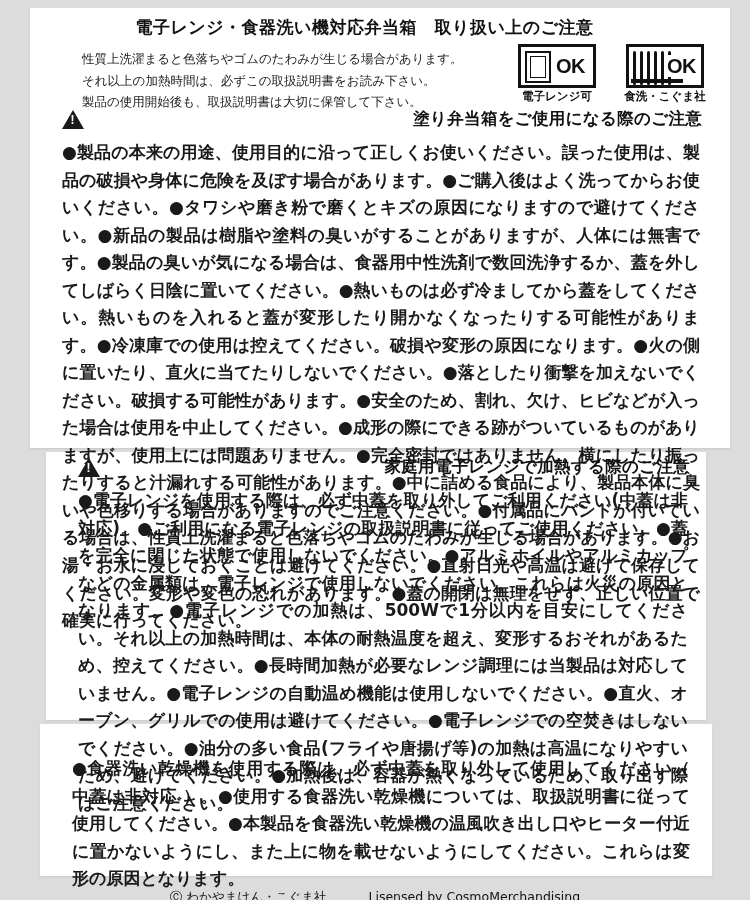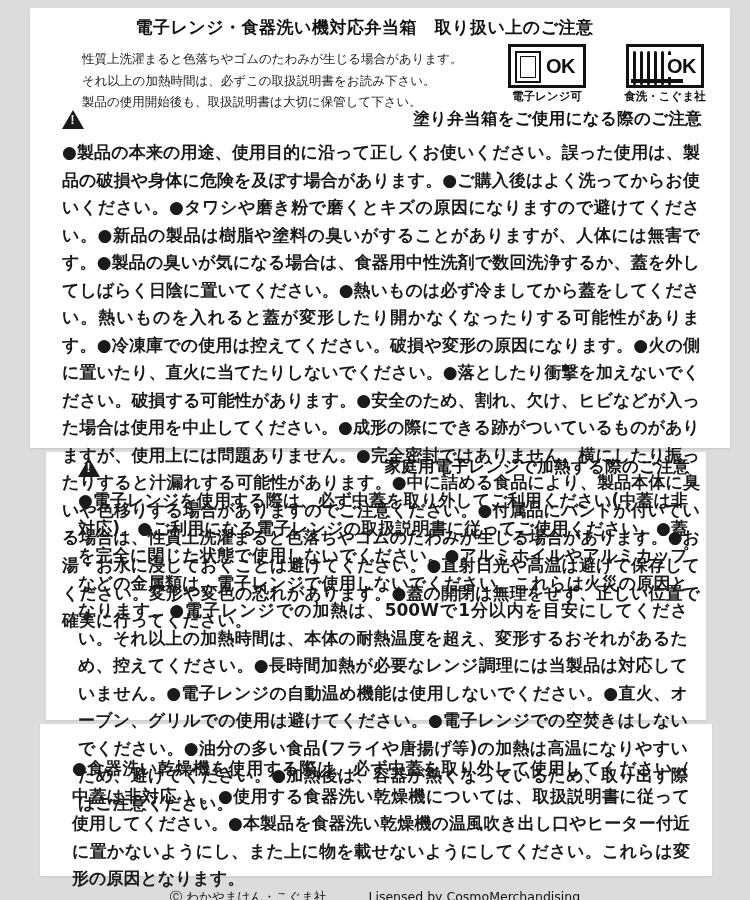--- a/index.html
+++ b/index.html
@@ -73,21 +73,21 @@
     color: #1a1a1a;
   }
   .intro div { white-space: nowrap; }
 
   
   .badges {
     position: absolute;
     right: 42px;
     top: 44px;
     display: flex;
-    gap: 32px;
+    gap: 22px;
     align-items: flex-start;
   }
   .badge {
     text-align: center;
     width: 86px;
   }
   .badge-box {
     width: 78px;
     height: 44px;
     margin: 0 auto;

